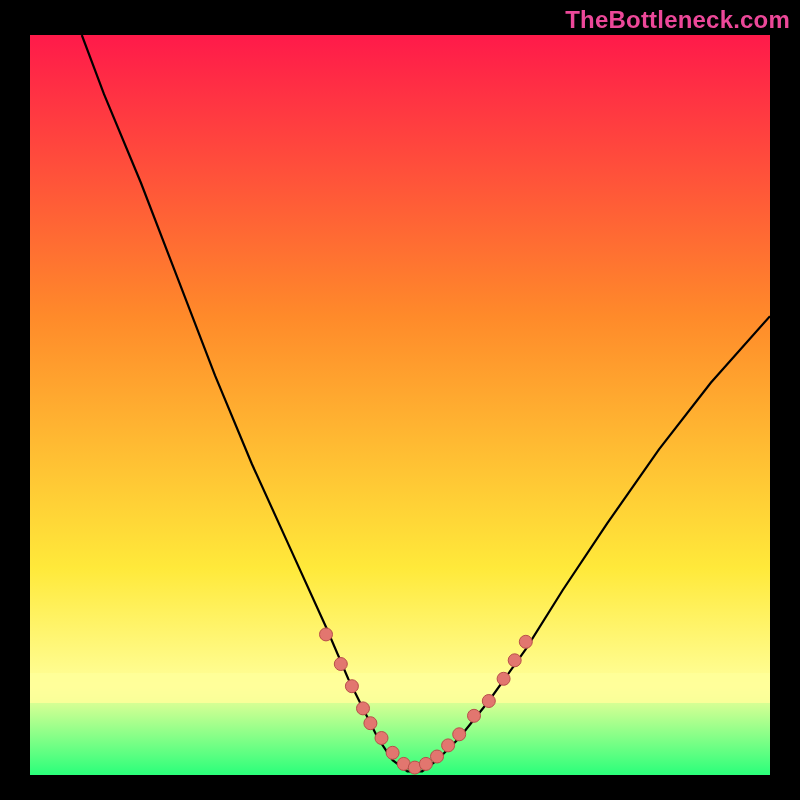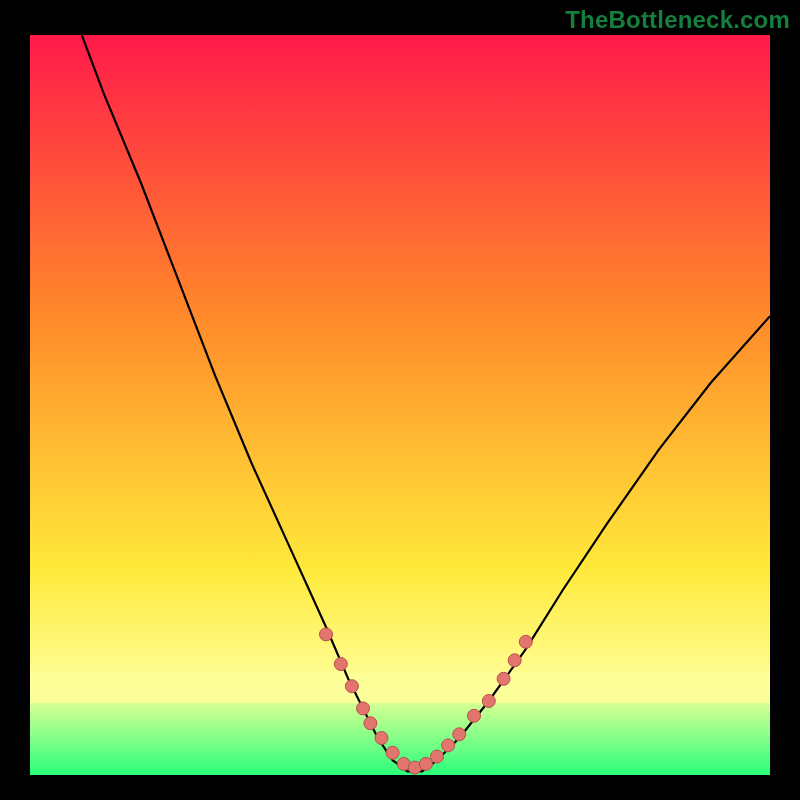--- a/index.html
+++ b/index.html
@@ -23,21 +23,21 @@
     position: absolute;
     left: 0;
     top: 0;
     width: 740px;
     height: 740px;
   }
   .watermark {
     position: absolute;
     top: 6px;
     right: 10px;
-    color: #15803d;
+    color: #ec4899;
     font-size: 24px;
     font-weight: 600;
     letter-spacing: 0.2px;
   }
 </style>
 </head>
 <body>
 
 <div class="watermark">TheBottleneck.com</div>
 

